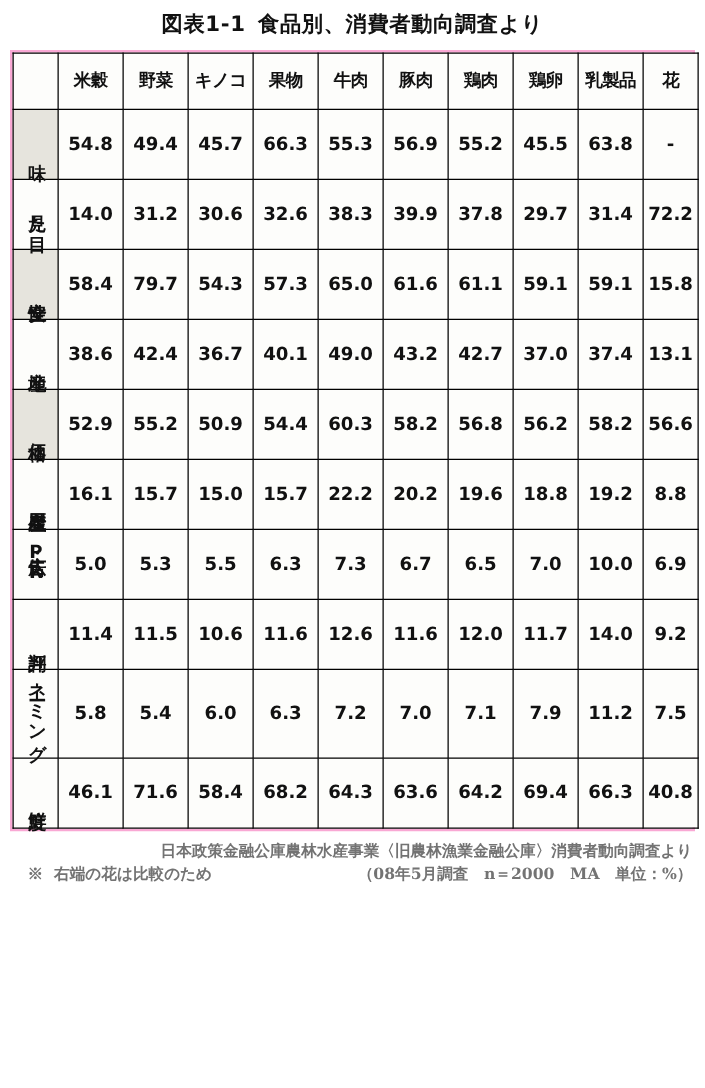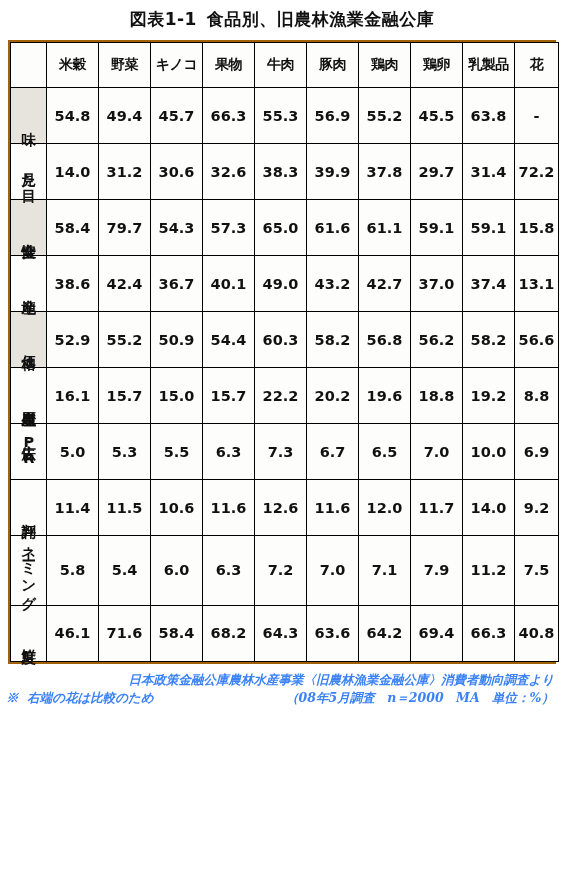--- a/index.html
+++ b/index.html
@@ -32,21 +32,21 @@
     letter-spacing: 0.5px;
     padding-top: 8px;
     padding-bottom: 9px;
     white-space: nowrap;
   }
   .title .title-num { margin-right: 10px; }
 
   
   .table-wrap {
     margin: 0 8px;
-    border: 2px solid #a16207;
+    border: 2px solid #f9a8d4;
     background: #fff;
   }
   table.grid {
     border-collapse: collapse;
     width: 100%;
     table-layout: fixed;
   }
   table.grid td, table.grid th {
     border: 1px solid #000;
     padding: 0;
@@ -90,27 +90,26 @@
   td.sh-light { background: #eceae2; }
   td.sh-dark  { background: #c9c7bf; }
 
   
   col.c-label { width: 36px; }
   col.c-data  { width: 52px; }
   col.c-last  { width: 44px; }
 
   
   .footer {
-    margin: 7px 4px 0 4px;
+    margin: 7px 4px 0 20px;
     font-size: 12.5px;
     line-height: 1.45;
     font-family: "DejaVu Serif", "Liberation Serif", serif;
     font-weight: bold;
-    color: #3b82f6;
-    font-style: italic;
+    color: #737373;
   }
   .footer .line-src {
     text-align: right;
     padding-right: 6px;
     white-space: nowrap;
   }
   .footer .line-note {
     display: flex;
     justify-content: space-between;
     align-items: center;
@@ -118,21 +117,21 @@
   }
   .footer .note-left { padding-left: 2px; }
   .footer .note-right { padding-right: 6px; }
 </style>
 </head>
 <body>
 
 <div class="page">
 
   <div class="title">
-    <span class="title-num">図表1-1</span><span>食品別、旧農林漁業金融公庫</span>
+    <span class="title-num">図表1-1</span><span>食品別、消費者動向調査より</span>
   </div>
 
   <div class="table-wrap">
     <table class="grid">
       <colgroup id="colgroup-holder">
           <col class="c-label">
           <col class="c-data">
           <col class="c-data">
           <col class="c-data">
           <col class="c-data">

